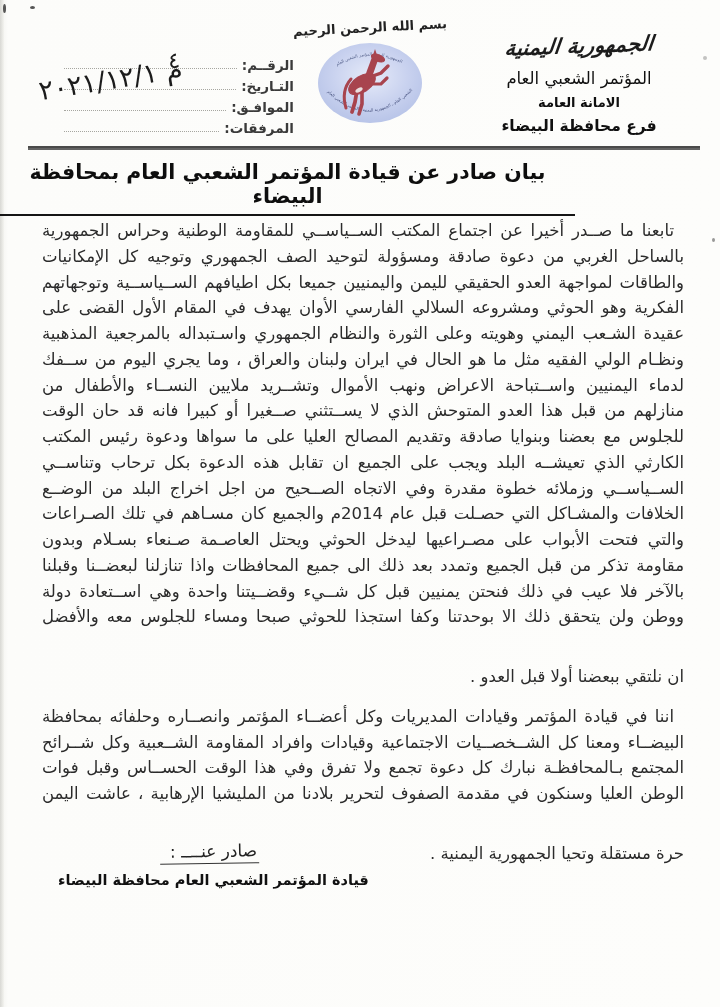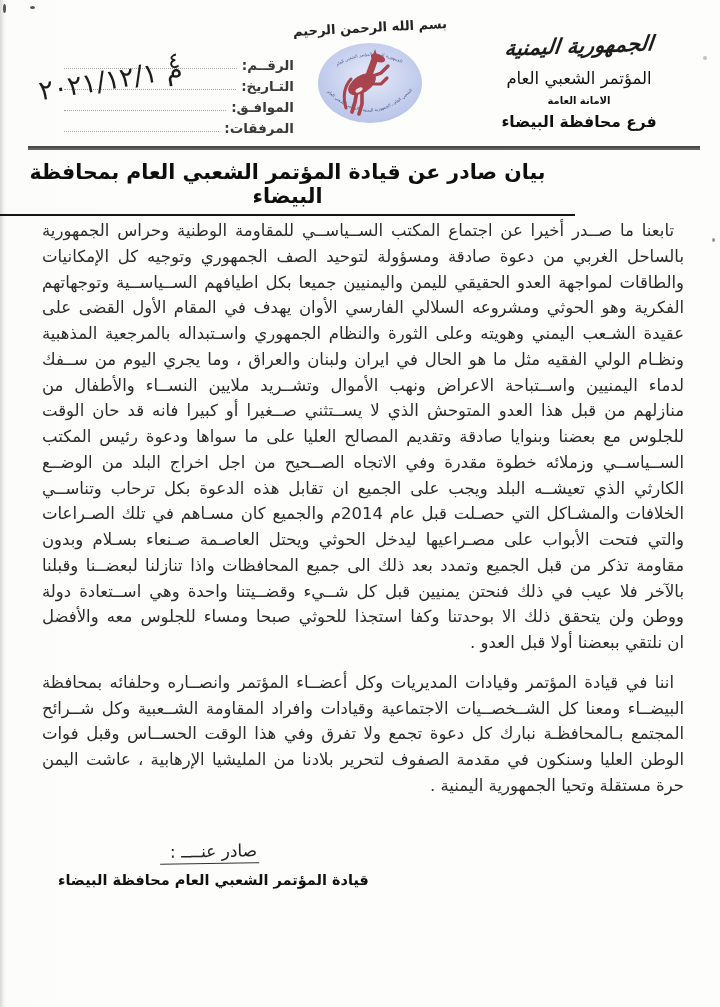--- a/index.html
+++ b/index.html
@@ -18,21 +18,21 @@
   .speck { position:absolute; background:#555; border-radius:50%; }
   .s1 { left:3px; top:4px; width:3px; height:9px; }
   .s2 { left:30px; top:6px; width:5px; height:3px; }
   .s3 { left:712px; top:238px; width:3px; height:4px; opacity:.6; }
   .s4 { left:703px; top:56px; width:4px; height:4px; opacity:.35; }
 
   
   .org { position:absolute; right:22px; top:34px; width:238px; text-align:center; color:#101010; }
   .org-callig { font-size:21px; font-weight:700; font-style:italic; transform:skewX(-8deg) rotate(-2deg); letter-spacing:1px; color:#1c1c1c; }
   .org-l1 { margin-top:11px; font-size:16.5px; font-weight:400; }
-  .org-l2 { margin-top:7px; font-size:10px; font-weight:700; }
+  .org-l2 { margin-top:7px; font-size:13px; font-weight:700; }
   .org-l3 { margin-top:7px; font-size:15.5px; font-weight:700; }
 
   .center-block { position:absolute; left:283px; top:20px; width:174px; text-align:center; }
   .bismillah { font-size:13px; font-weight:600; color:#222; transform:rotate(-3deg); letter-spacing:.5px; }
   .logo { margin-top:5px; }
 
   .fields { position:absolute; left:56px; top:52px; width:238px; direction:rtl; }
   .frow { display:flex; align-items:flex-end; height:21px; }
   .flabel { font-size:13.5px; font-weight:600; color:#3a3a3a; white-space:nowrap; }
   .fline { flex:1; border-bottom:1.5px dotted #a6a6a0; margin:0 5px 4px 8px; height:1px; }
@@ -45,21 +45,21 @@
 
   .title-wrap { position:absolute; left:0; top:160px; width:575px; text-align:center; }
   .title { display:inline-block; font-size:20.5px; font-weight:800; color:#0e0e0e;
            border-bottom:2.5px solid #151515; padding:0 6px 6px 6px; letter-spacing:0; }
 
   
   .content { position:absolute; left:42px; top:218px; width:642px; direction:rtl; color:#2b2b2b; }
   .ln { font-size:16.5px; line-height:25.75px; height:25.75px; white-space:nowrap;
         text-align:justify; text-align-last:justify; overflow:hidden; }
   .ln.first { padding-right:10px; }
-  .ln.last { text-align:left; text-align-last:right; }
+  .ln.last { text-align:left; text-align-last:right;margin-top:34px; }
   .pgap { height:14px; }
 
   
   .issued { position:absolute; left:160px; top:841px; font-size:17px; color:#222;
             border-bottom:1.5px solid #333; padding:0 2px 2px 10px; transform:rotate(-1deg); direction:rtl; }
   .issuer { position:absolute; left:58px; top:872px; font-size:14.5px; font-weight:800; color:#111;
             white-space:nowrap; direction:rtl; }
 </style>
 </head>
 <body>
@@ -148,22 +148,22 @@
   <div class="content">
     <div class="ln first">تابعنا ما صــدر أخيرا عن اجتماع المكتب الســياســي للمقاومة الوطنية وحراس الجمهورية</div>
     <div class="ln">بالساحل الغربي من دعوة صادقة ومسؤولة لتوحيد الصف الجمهوري وتوجيه كل الإمكانيات</div>
     <div class="ln">والطاقات لمواجهة العدو الحقيقي لليمن واليمنيين جميعا بكل اطيافهم الســياســية وتوجهاتهم</div>
     <div class="ln">الفكرية وهو الحوثي ومشروعه السلالي الفارسي الأوان يهدف في المقام الأول القضى على</div>
     <div class="ln">عقيدة الشـعب اليمني وهويته وعلى الثورة والنظام الجمهوري واسـتبداله بالمرجعية المذهبية</div>
     <div class="ln">ونظـام الولي الفقيه مثل ما هو الحال في ايران ولبنان والعراق ، وما يجري اليوم من ســفك</div>
     <div class="ln">لدماء اليمنيين واســتباحة الاعراض ونهب الأموال وتشــريد ملايين النســاء والأطفال من</div>
     <div class="ln">منازلهم من قبل هذا العدو المتوحش الذي لا يســتثني صــغيرا أو كبيرا فانه قد حان الوقت</div>
     <div class="ln">للجلوس مع بعضنا وبنوايا صادقة وتقديم المصالح العليا على ما سواها ودعوة رئيس المكتب</div>
+    <div class="ln">الكارثي الذي تعيشــه البلد ويجب على الجميع ان تقابل هذه الدعوة بكل ترحاب وتناســي</div>
     <div class="ln">الســياســي وزملائه خطوة مقدرة وفي الاتجاه الصــحيح من اجل اخراج البلد من الوضــع</div>
-    <div class="ln">الكارثي الذي تعيشــه البلد ويجب على الجميع ان تقابل هذه الدعوة بكل ترحاب وتناســي</div>
     <div class="ln">الخلافات والمشـاكل التي حصـلت قبل عام 2014م والجميع كان مسـاهم في تلك الصـراعات</div>
     <div class="ln">والتي فتحت الأبواب على مصـراعيها ليدخل الحوثي ويحتل العاصـمة صـنعاء بسـلام وبدون</div>
     <div class="ln">مقاومة تذكر من قبل الجميع وتمدد بعد ذلك الى جميع المحافظات واذا تنازلنا لبعضــنا وقبلنا</div>
     <div class="ln">بالآخر فلا عيب في ذلك فنحتن يمنيين قبل كل شــيء وقضــيتنا واحدة وهي اســتعادة دولة</div>
     <div class="ln">ووطن ولن يتحقق ذلك الا بوحدتنا وكفا استجذا للحوثي صبحا ومساء للجلوس معه والأفضل</div>
     <div class="ln last">ان نلتقي ببعضنا أولا قبل العدو .</div>
     <div class="pgap"></div>
     <div class="ln first">اننا في قيادة المؤتمر وقيادات المديريات وكل أعضــاء المؤتمر وانصــاره وحلفائه بمحافظة</div>
     <div class="ln">البيضــاء ومعنا كل الشــخصــيات الاجتماعية وقيادات وافراد المقاومة الشــعبية وكل شــرائح</div>
     <div class="ln">المجتمع بـالمحافظـة نبارك كل دعوة تجمع ولا تفرق وفي هذا الوقت الحســاس وقبل فوات</div>

